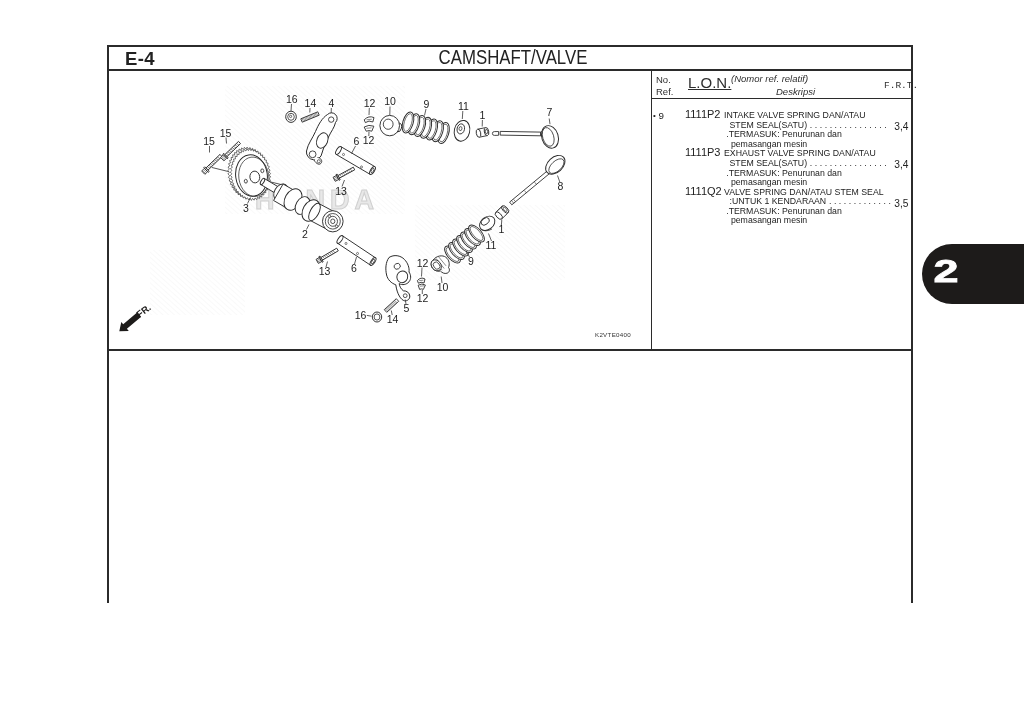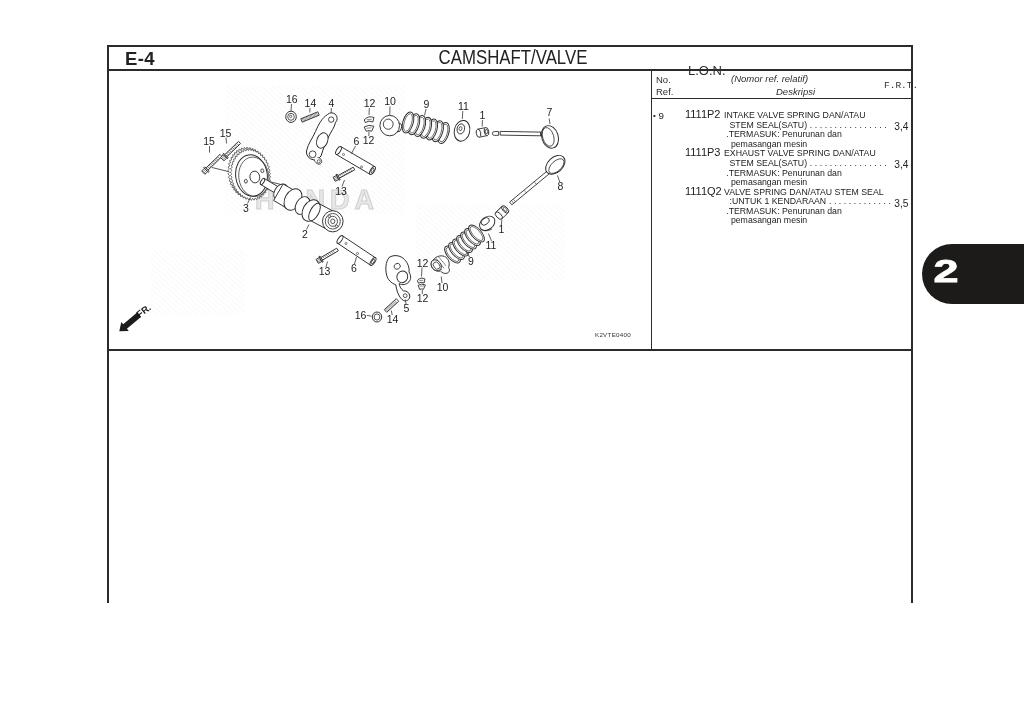--- a/index.html
+++ b/index.html
@@ -25,21 +25,21 @@
   <div class="ln" style="left:107px;top:69.4px;width:806px;height:1.4px;"></div>
 
   <div class="ln" style="left:650.7px;top:70px;width:1.3px;height:280px;"></div>
 
   <div class="ln" style="left:651px;top:97.6px;width:262px;height:1.2px;"></div>
 
   <div class="ln" style="left:107px;top:349.3px;width:806px;height:1.5px;"></div>
 
   <div class="abs" style="left:656px;top:73.8px;width:24px;font-size:9.5px;line-height:12.2px;color:#2e2e2e;">No.<br>Ref.</div>
 
-  <div class="abs" style="left:688px;top:63px;font-size:13px;color:#2e2e2e;">L.O.N.</div>
+  <div class="abs" style="left:688px;top:74px;font-size:15px;color:#2e2e2e;text-decoration:underline;">L.O.N.</div>
 
   <div class="abs" style="left:731px;top:73.4px;font-size:9.5px;line-height:12.4px;color:#2e2e2e;font-style:italic;">(Nomor ref. relatif)<br><span style="margin-left:45px;">Deskripsi</span></div>
 
   <div class="abs" style="left:884px;top:79.8px;font-size:9.5px;color:#2e2e2e;font-family:Liberation Mono, monospace;">F.R.T.</div>
 
   <div class="abs" style="left:653px;top:110.4px;font-size:9.8px;color:#222;"><span style="font-size:8px;vertical-align:1px;">•</span>&nbsp;9</div>
 
   <div class="abs" style="left:685px;top:110.1px;font-size:11px;line-height:9.58px;color:#222;">1111P2<br><br><br><br>1111P3<br><br><br><br>1111Q2</div>
 
   <div class="abs" style="left:724px;top:110.1px;font-size:9.5px;line-height:9.58px;white-space:nowrap;transform:scaleX(0.92);transform-origin:0 0;color:#222;">

